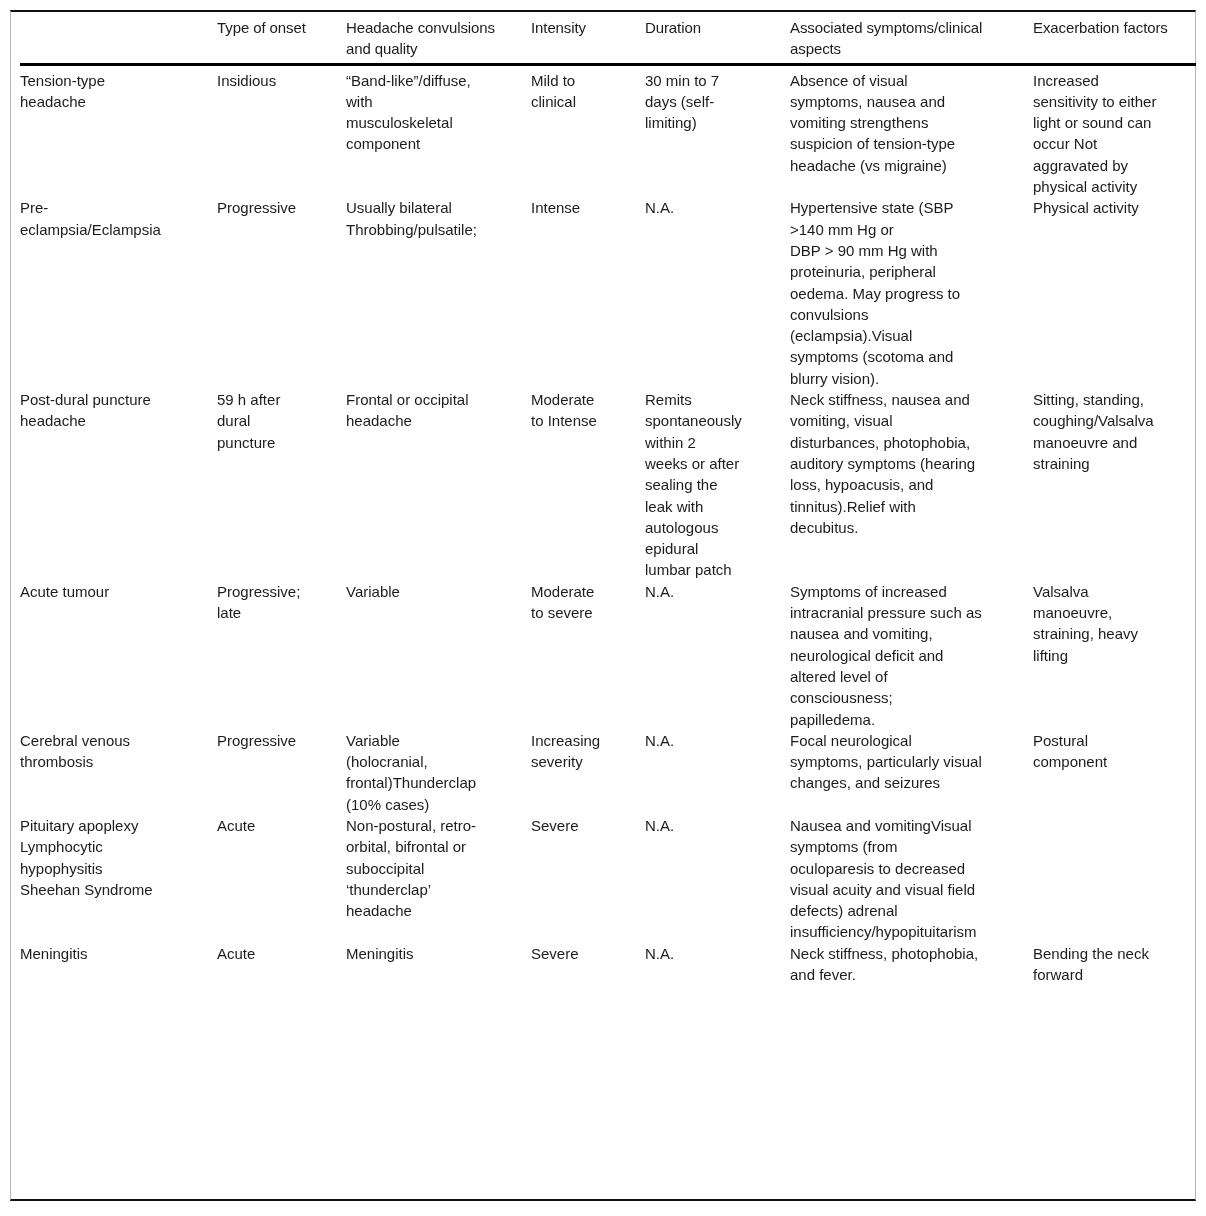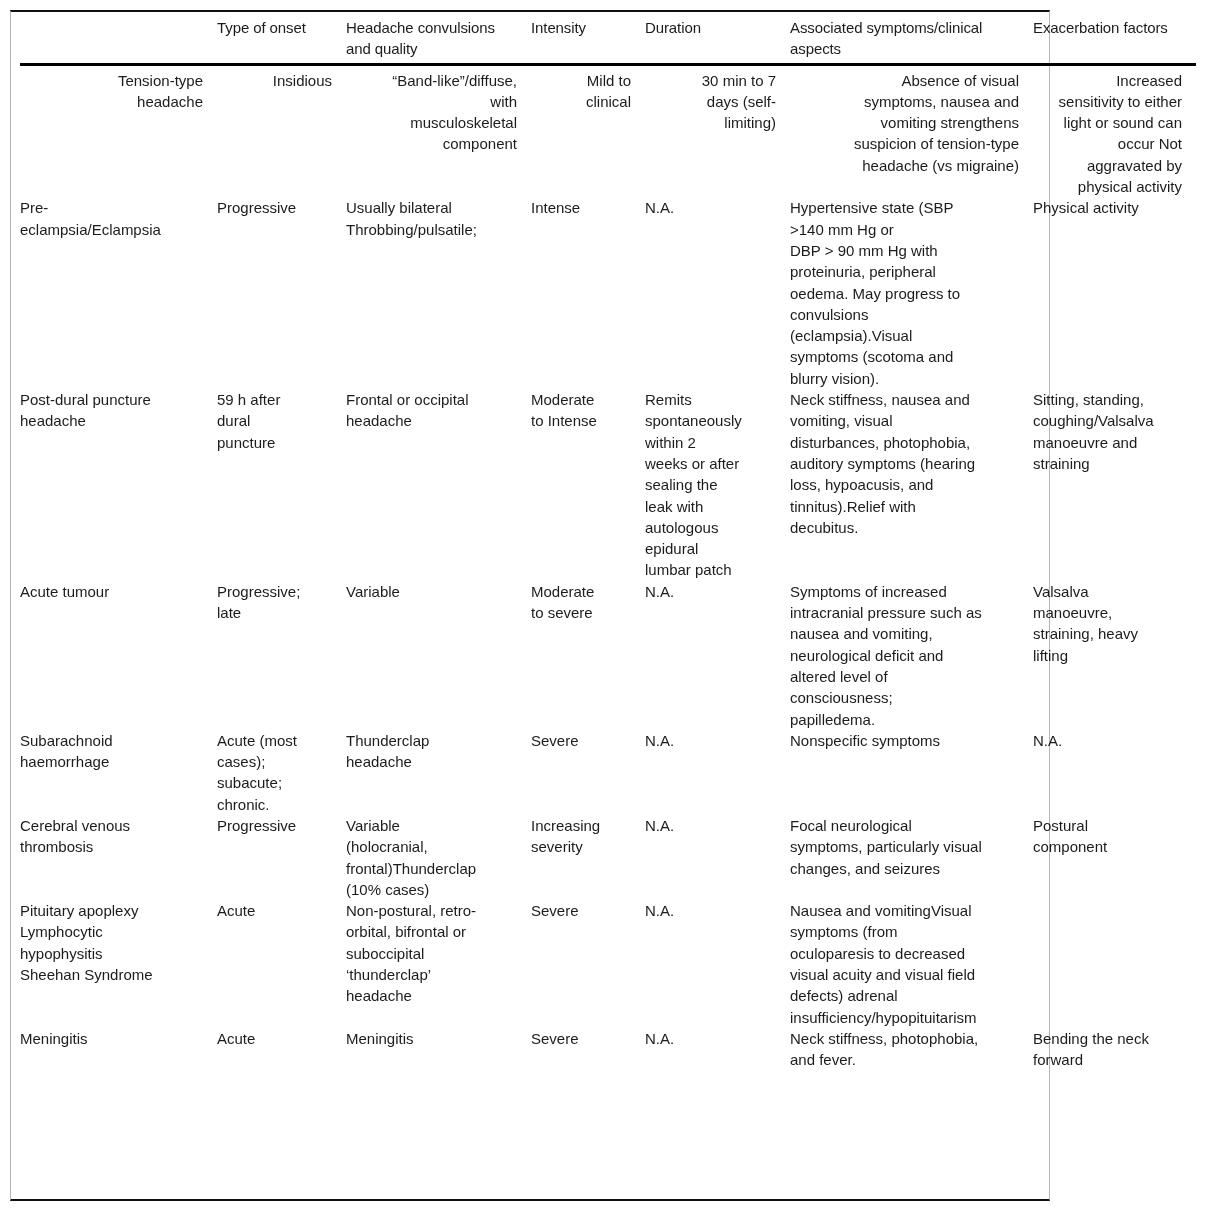--- a/index.html
+++ b/index.html
@@ -10,21 +10,21 @@
   .page {
     width: 1206px;
     height: 1216px;
     box-sizing: border-box;
     padding: 10px 10px 13px 10px;
     background: #ffffff;
     font-family: "Liberation Sans", "DejaVu Sans", sans-serif;
   }
   .table-frame {
     box-sizing: border-box;
-    width: 1040px;
+    width: 1186px;
     min-height: 1191px;
     border-left: 1px solid #b6b6b6;
     border-right: 1px solid #b6b6b6;
     border-top: 2px solid #101010;
     border-bottom: 2px solid #101010;
     padding-left: 9px;
   }
   table.dx {
     border-collapse: collapse;
     table-layout: fixed;
@@ -44,21 +44,21 @@
   table.dx thead th {
     border-bottom: 3px solid #000000;
     padding-top: 5px;
     padding-bottom: 3px;
     letter-spacing: -0.1px;
   }
   table.dx thead th.c1, table.dx thead th.c3,
   table.dx thead th.c4, table.dx thead th.c6 {
     white-space: nowrap;
   }
-  table.dx tbody tr:first-child td { padding-top: 4px; text-align: right; }
+  table.dx tbody tr:first-child td { padding-top: 4px; }
   table.dx tbody tr:last-child td { padding-bottom: 16px; }
 </style>
 </head>
 <body>
 
 <div class="page">
   <div class="table-frame">
     <table class="dx">
       <colgroup>
         <col style="width:197px">
@@ -172,34 +172,20 @@
 neurological deficit and
 altered level of
 consciousness;
 papilledema.</td>
           <td class="c6">Valsalva
 manoeuvre,
 straining, heavy
 lifting</td>
         </tr>
         <tr>
-          <td class="c0">Subarachnoid
-haemorrhage</td>
-          <td class="c1">Acute (most
-cases);
-subacute;
-chronic.</td>
-          <td class="c2">Thunderclap
-headache</td>
-          <td class="c3">Severe</td>
-          <td class="c4">N.A.</td>
-          <td class="c5">Nonspecific symptoms</td>
-          <td class="c6">N.A.</td>
-        </tr>
-        <tr>
           <td class="c0">Cerebral venous
 thrombosis</td>
           <td class="c1">Progressive</td>
           <td class="c2">Variable
 (holocranial,
 frontal)Thunderclap
 (10% cases)</td>
           <td class="c3">Increasing
 severity</td>
           <td class="c4">N.A.</td>

